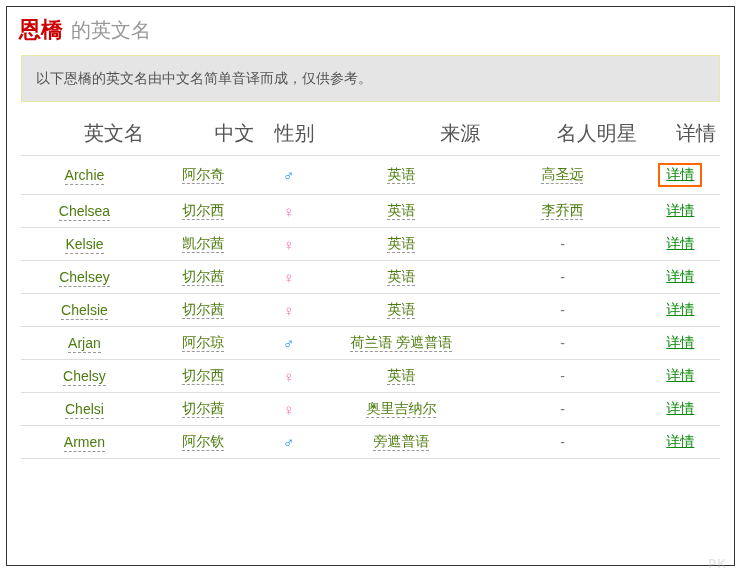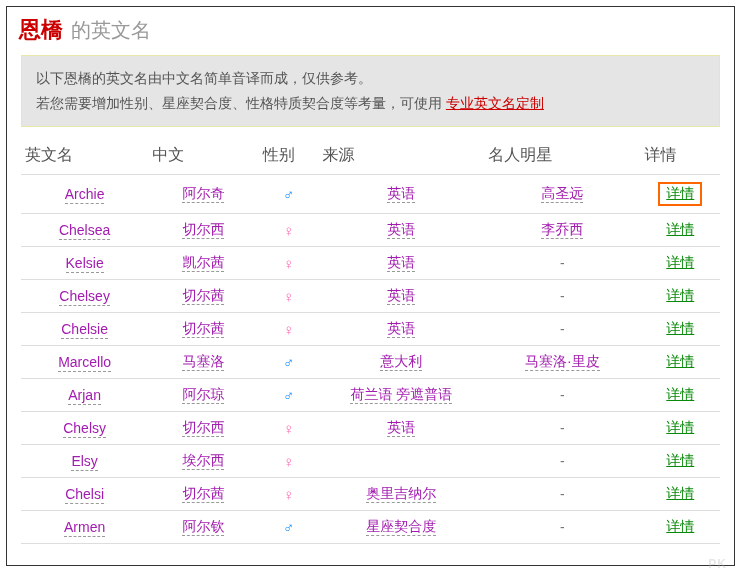--- a/index.html
+++ b/index.html
@@ -43,35 +43,35 @@
   .notice a {
     color: #c00;
     text-decoration: underline;
   }
   table {
     border-collapse: collapse;
     margin: 0 14px;
     width: calc(100% - 28px);
   }
   thead td {
-    text-align: left;
+    text-align: right;
     padding: 8px 4px;
     border-bottom: 1px solid #ddd;
     color: #555;
-    font-size: 16px;
+    font-size: 20px;
   }
   tbody td {
     text-align: center;
     padding: 7px 4px;
     border-bottom: 1px solid #ddd;
     font-size: 14px;
     color: #444;
   }
   tbody td a.dash-link {
-    color: #a21caf;
+    color: #4d7c0f;
     border-bottom: 1px dashed #999;
     text-decoration: none;
     padding-bottom: 1px;
     text-align: right;
   }
   .gender-m { color: #1e90ff; font-size:15px;}
   .gender-f { color: #ff69b4; font-size:15px;}
   .detail-link {
     color: #0a8a0a;
     text-decoration: underline;
@@ -109,23 +109,20 @@
 
 <div class="frame">
 
   <div class="title-row">
     <span class="title-main">恩橋</span>
     <span class="title-sub">的英文名</span>
   </div>
 
   <div class="notice">
     <div>以下恩橋的英文名由中文名简单音译而成，仅供参考。</div>
-    <div>
-      <span>若您需要增加性别、星座契合度、性格特质契合度等考量，可使用 </span><a href="#">专业英文名定制</a>
-    </div>
   </div>
 
   <table>
     <thead>
       <tr>
         <td class="col-en">英文名</td>
         <td class="col-cn">中文</td>
         <td class="col-gender">性别</td>
         <td class="col-origin">来源</td>
         <td class="col-celeb">名人明星</td>
@@ -167,64 +164,48 @@
         </tr>
         <tr>
           <td class="col-en"><a href="#" class="dash-link">Chelsie</a></td>
           <td class="col-cn"><a href="#" class="dash-link">切尔茜</a></td>
           <td class="col-gender"><span class="gender-f">♀</span></td>
           <td class="col-origin"><a href="#" class="dash-link">英语</a></td>
           <td class="col-celeb"><span class="dash">-</span></td>
           <td class="col-detail"><a href="#" class="detail-link">详情</a></td>
         </tr>
         <tr>
-          <td class="col-en"><a href="#" class="dash-link">Marcello</a></td>
-          <td class="col-cn"><a href="#" class="dash-link">马塞洛</a></td>
-          <td class="col-gender"><span class="gender-m">♂</span></td>
-          <td class="col-origin"><a href="#" class="dash-link">意大利</a></td>
-          <td class="col-celeb"><a href="#" class="dash-link">马塞洛·里皮</a></td>
-          <td class="col-detail"><a href="#" class="detail-link">详情</a></td>
-        </tr>
-        <tr>
           <td class="col-en"><a href="#" class="dash-link">Arjan</a></td>
           <td class="col-cn"><a href="#" class="dash-link">阿尔琼</a></td>
           <td class="col-gender"><span class="gender-m">♂</span></td>
           <td class="col-origin"><a href="#" class="dash-link">荷兰语 旁遮普语</a></td>
           <td class="col-celeb"><span class="dash">-</span></td>
           <td class="col-detail"><a href="#" class="detail-link">详情</a></td>
         </tr>
         <tr>
           <td class="col-en"><a href="#" class="dash-link">Chelsy</a></td>
           <td class="col-cn"><a href="#" class="dash-link">切尔西</a></td>
           <td class="col-gender"><span class="gender-f">♀</span></td>
           <td class="col-origin"><a href="#" class="dash-link">英语</a></td>
           <td class="col-celeb"><span class="dash">-</span></td>
           <td class="col-detail"><a href="#" class="detail-link">详情</a></td>
         </tr>
         <tr>
-          <td class="col-en"><a href="#" class="dash-link">Elsy</a></td>
-          <td class="col-cn"><a href="#" class="dash-link">埃尔西</a></td>
-          <td class="col-gender"><span class="gender-f">♀</span></td>
-          <td class="col-origin"></td>
-          <td class="col-celeb"><span class="dash">-</span></td>
-          <td class="col-detail"><a href="#" class="detail-link">详情</a></td>
-        </tr>
-        <tr>
           <td class="col-en"><a href="#" class="dash-link">Chelsi</a></td>
           <td class="col-cn"><a href="#" class="dash-link">切尔茜</a></td>
           <td class="col-gender"><span class="gender-f">♀</span></td>
           <td class="col-origin"><a href="#" class="dash-link">奥里吉纳尔</a></td>
           <td class="col-celeb"><span class="dash">-</span></td>
           <td class="col-detail"><a href="#" class="detail-link">详情</a></td>
         </tr>
         <tr>
           <td class="col-en"><a href="#" class="dash-link">Armen</a></td>
           <td class="col-cn"><a href="#" class="dash-link">阿尔钦</a></td>
           <td class="col-gender"><span class="gender-m">♂</span></td>
-          <td class="col-origin"><a href="#" class="dash-link">星座契合度</a></td>
+          <td class="col-origin"><a href="#" class="dash-link">旁遮普语</a></td>
           <td class="col-celeb"><span class="dash">-</span></td>
           <td class="col-detail"><a href="#" class="detail-link">详情</a></td>
         </tr>
       </tbody>
   </table>
 
 </div>
 
 <div class="watermark">PK</div>
 

